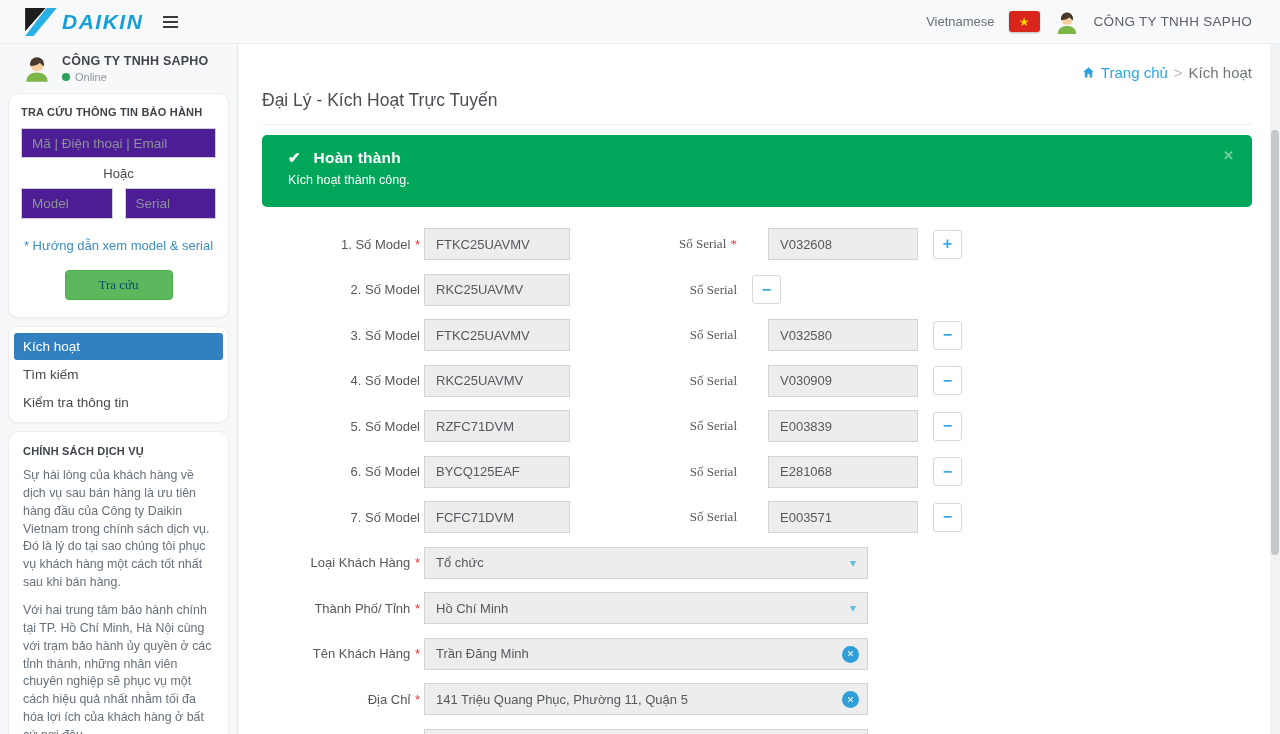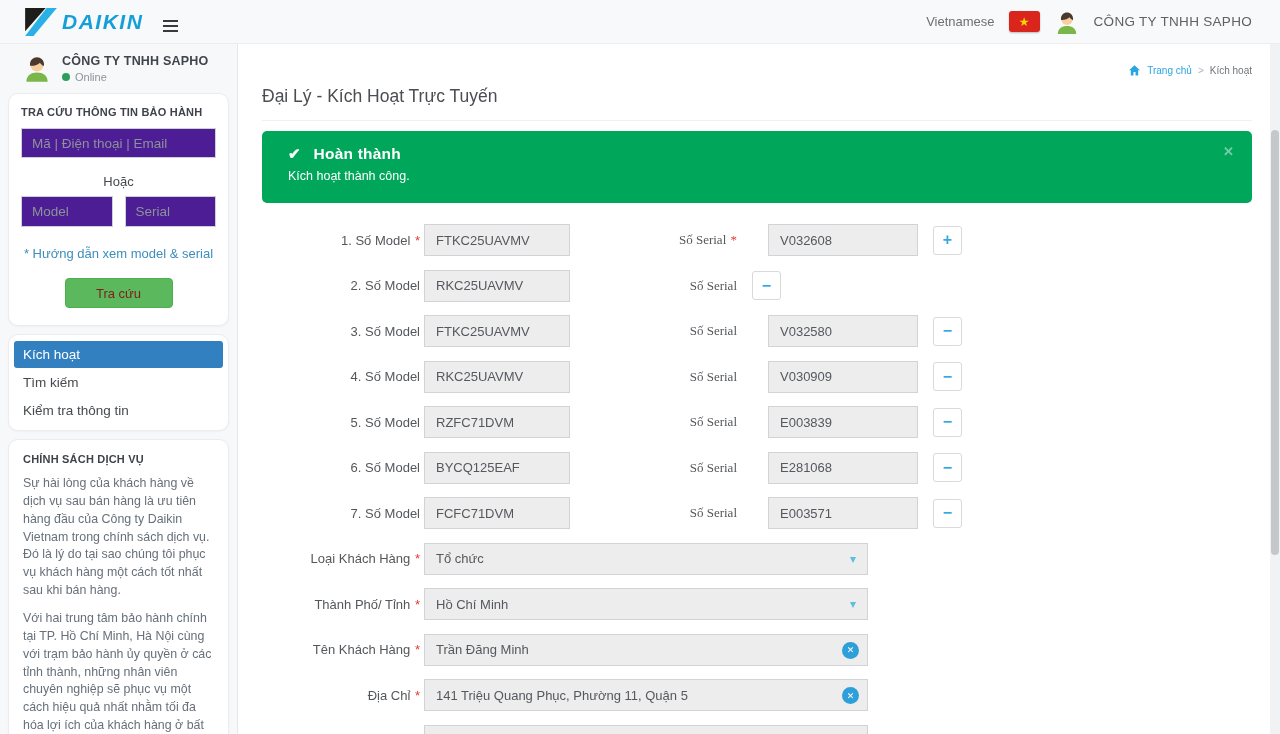--- a/index.html
+++ b/index.html
@@ -1,20 +1,20 @@
 <!DOCTYPE html>
 <html><head>
 <meta charset="utf-8">
 <style>
   * { box-sizing: border-box; margin: 0; padding: 0; }
   html,body { width:1280px; height:734px; overflow:hidden; font-family:"Liberation Sans",sans-serif; background:#fff; position:relative; }
 
   
   .header { position:absolute; top:0; left:0; width:1280px; height:44px; background:#f8f9fa; border-bottom:1px solid #ebedef; display:flex; align-items:center; justify-content:space-between; padding:0 24px; z-index:5; }
-  .header-left { display:flex; align-items:flex-end; gap:16px; }
+  .header-left { display:flex; align-items:center; gap:16px; }
   .logo { display:flex; align-items:center; gap:4px; cursor:pointer; }
   .logo-text { font-size:21px; font-weight:800; font-style:italic; color:#149fd9; letter-spacing:1.5px; }
   .hamburger { display:flex; flex-direction:column; gap:3px; cursor:pointer; padding:4px; }
   .hamburger span { display:block; width:15px; height:2px; background:#3a3a3a; }
   .header-right { display:flex; align-items:center; gap:14px; padding-right:4px; }
   .lang-label { font-size:13px; color:#6b7075; cursor:pointer; }
   .flag { width:31px; height:21px; background:#da251d; border-radius:3px; display:flex; align-items:center; justify-content:center; box-shadow:0 1px 2px rgba(0,0,0,.25); cursor:pointer; }
   .flag .star { color:#ffd400; font-size:12px; line-height:1; }
   .avatar { width:26px; height:26px; display:inline-block; }
   .header-user { font-size:13.5px; color:#5d6267; letter-spacing:.3px; cursor:pointer; }
@@ -25,34 +25,34 @@
   .side-user .avatar { width:30px; height:30px; }
   .su-name { font-size:12.5px; font-weight:bold; color:#40454b; letter-spacing:.2px; }
   .su-status { display:flex; align-items:center; gap:5px; margin-top:3px; }
   .su-dot { width:8px; height:8px; border-radius:50%; background:#2e9e5b; }
   .su-online { font-size:11px; color:#8d939a; }
   .card { background:#fff; border:1px solid #ececf0; border-radius:10px; margin:4px 8px 8px; box-shadow:0 1px 2px rgba(0,0,0,.04); }
   .card-search { padding:12px 12px 13px; }
   .card-title { font-size:11px; font-weight:bold; color:#3e434a; letter-spacing:.2px; }
   .s-input { height:30px; background:#4c1d95; border:1px solid #cfd0d3; color:#8d9298; font-size:13.5px; display:flex; align-items:center; padding:0 10px; cursor:text; }
   .s-input.first { margin-top:10px; }
-  .or-label { text-align:center; font-size:13px; color:#46494d; margin:16px 0 7px; }
+  .or-label { text-align:center; font-size:13px; color:#46494d; margin:8px 0 7px; }
   .ms-row { display:flex; gap:12px;align-items:flex-end; }
   .ms-row .s-input { flex:1; height:31px; }
   .guide-link { display:block; text-align:center; color:#3c8dbc; font-size:13px; margin:19px 0 0; text-decoration:none; cursor:pointer; }
-  .btn-green { display:block; margin:17px auto 4px; width:108px; height:30px; background:#5cb85c; border:1px solid #4cae4c; border-radius:4px; color:#7f1d1d; font-size:13px; font-family:Liberation Sans, sans-serif; cursor:pointer; }
+  .btn-green { display:block; margin:17px auto 4px; width:108px; height:30px; background:#5cb85c; border:1px solid #4cae4c; border-radius:4px; color:#0c4a6e; font-size:13px; font-family:Liberation Serif, serif; cursor:pointer; }
   .card-menu { padding:5px; }
   .menu-item { height:27px; line-height:27px; padding:0 9px; font-size:13.5px; color:#464a4e; border-radius:3px; margin:1px 0; cursor:pointer; }
   .menu-item.active { background:#3380c0; color:#fff; }
   .card-policy { padding:13px 14px; height:400px; }
   .policy-p { font-size:12.4px; color:#67707a; line-height:1.44; margin-top:10px; }
 
   
   .main { position:absolute; top:44px; left:238px; width:1032px; height:690px; background:#fff; padding:0 10px 0 24px; }
-  .breadcrumb { display:flex; justify-content:flex-end; align-items:center; gap:6px; padding:20px 8px 0 0; font-size:10px; }
+  .breadcrumb { display:flex; justify-content:flex-end; align-items:center; gap:6px; padding:20px 8px 0 0; font-size:15px; }
   .bc-home-icon { width:13px; height:13px; }
   .bc-link { color:#2aa5e0; cursor:pointer; }
   .bc-sep { color:#b3b7ba; }
   .bc-current { color:#70757a; }
   .page-title { margin-top:9px; font-size:17.5px; font-weight:normal; color:#4a4d51; padding-bottom:13px; border-bottom:1px solid #f0f0f2; margin-right:8px; }
   .alert-success { position:relative; margin:10px 8px 0 0; height:72px; border-radius:5px; background:#00a65a; color:#fff; padding:14px 26px; }
   .alert-line1 { display:flex; align-items:center; gap:13px; }
   .alert-check { font-size:15px; font-weight:bold; }
   .alert-title { font-size:15.5px; font-weight:bold; letter-spacing:.2px; }
   .alert-msg { font-size:12.5px; margin-top:6px; }

